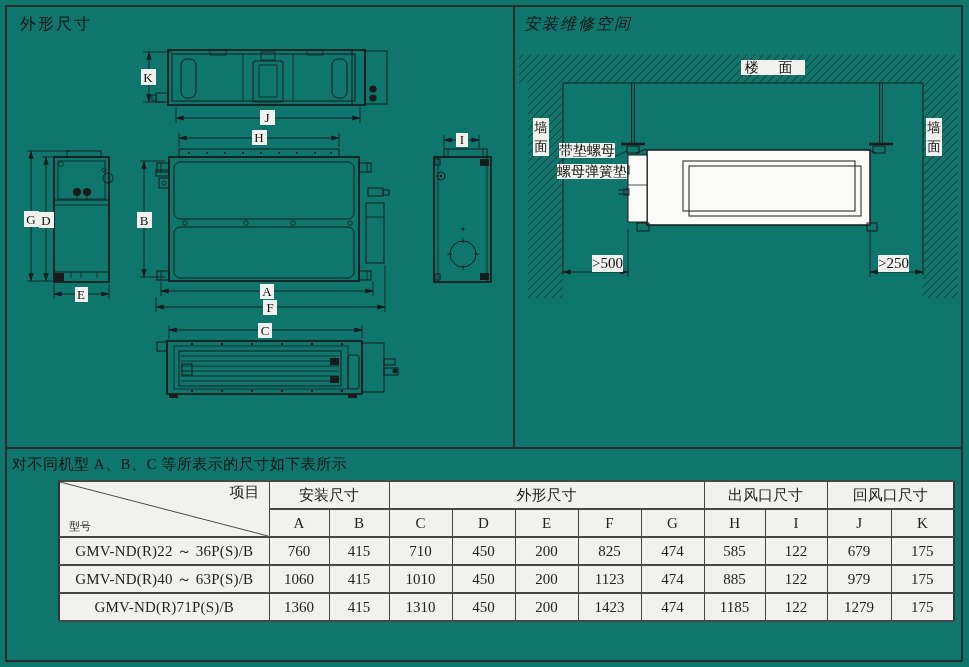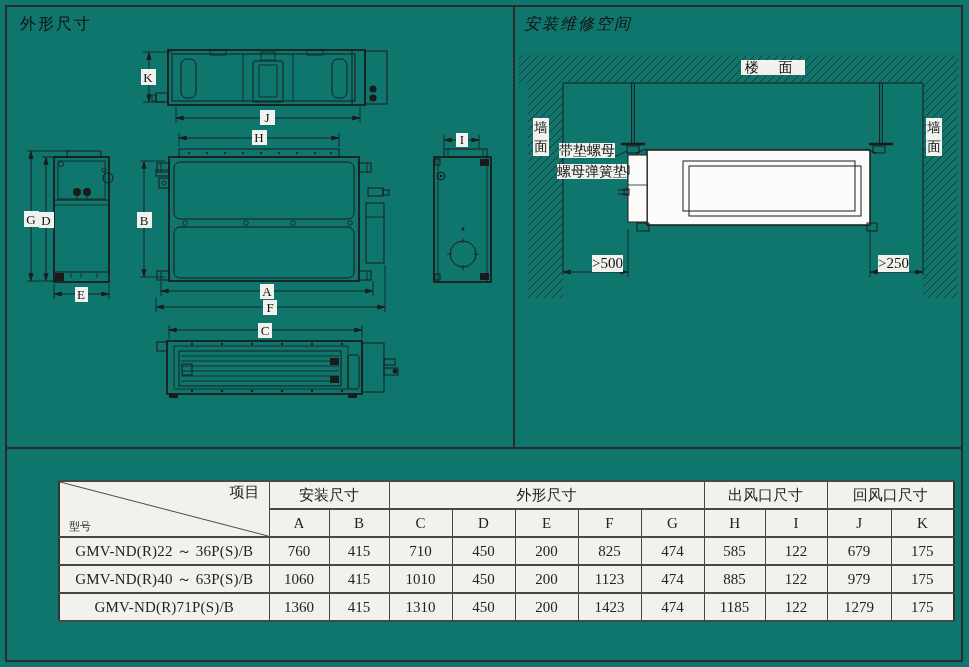--- a/index.html
+++ b/index.html
@@ -324,20 +324,21 @@
   </svg>
 
   <div class="lbl" style="left:712px;top:60px;font-size:14px;letter-spacing:8px;padding:0 4px;margin-left:29px;">楼 面</div>
   <div class="vlbl" style="left:533px;top:118px;">墙面</div>
   <div class="vlbl" style="left:926px;top:118px;">墙面</div>
   <div class="lbl" style="left:559px;top:143px;">带垫螺母</div>
   <div class="lbl" style="left:557px;top:164px;">螺母弹簧垫</div>
   <div class="dimtxt" style="left:572px;top:255px;margin-left:20px;">&gt;500</div>
   <div class="dimtxt" style="left:878px;top:255px;text-align:center;">&gt;250</div>
 
+  <div class="caption">对不同机型 A、B、C 等所表示的尺寸如下表所示</div>
 
   <table id="dimtable">
     <colgroup>
       <col style="width:210px">
         <col style="width:60px">
         <col style="width:60px">
         <col style="width:63px">
       <col style="width:63px">
         <col style="width:63px">
         <col style="width:63px">

